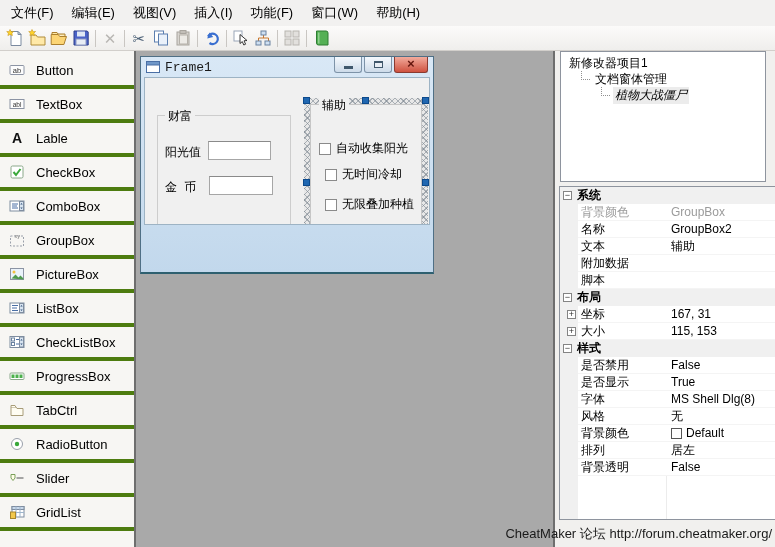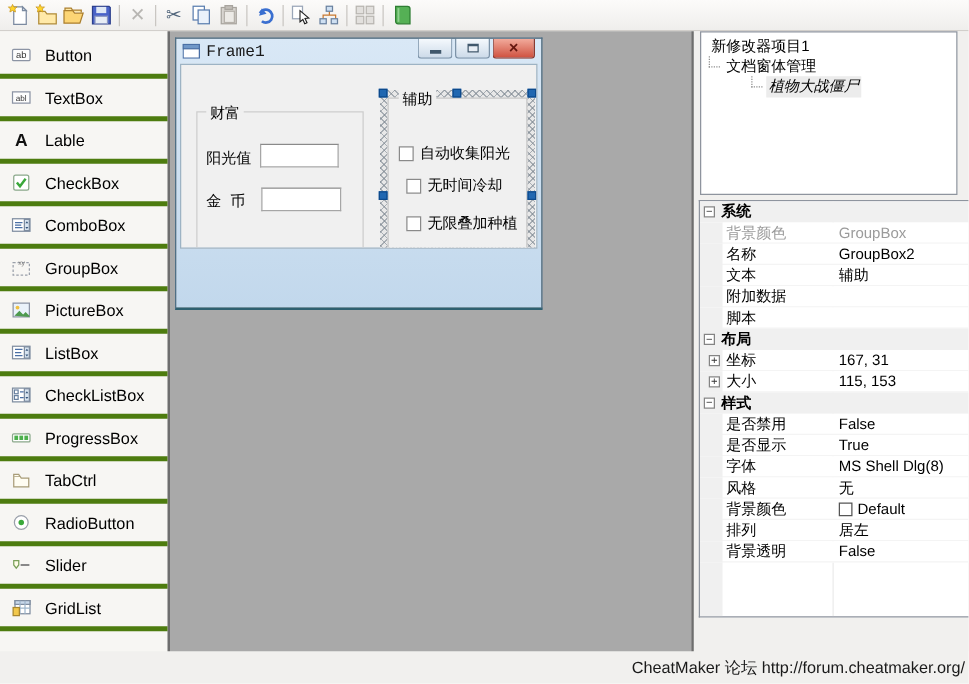--- a/index.html
+++ b/index.html
@@ -90,20 +90,29 @@
     display:flex; align-items:center; justify-content:center; flex:none; color:#333; font-weight:normal; }
   .swatch { width:11px; height:11px; background:#fff; border:1px solid #555; flex:none; }
 
   .footer-link { position:absolute; right:3px; bottom:4px; font-size:13px; color:#1a1a1a; white-space:nowrap; }
 </style>
 </head>
 <body>
 
 <div id="app">
 
+  <div class="menubar">
+    <div class="menu-item">文件(F)</div>
+    <div class="menu-item">编辑(E)</div>
+    <div class="menu-item">视图(V)</div>
+    <div class="menu-item">插入(I)</div>
+    <div class="menu-item">功能(F)</div>
+    <div class="menu-item">窗口(W)</div>
+    <div class="menu-item">帮助(H)</div>
+  </div>
 
   <div class="toolbar">
     <div class="tool-btn">
       <svg width="20" height="20" viewBox="0 0 20 20">
           <path d="M6 3.5h7l3 3v11H6z" fill="#fff" stroke="#7b8aa0"></path>
           <path d="M13 3.5l3 3h-3z" fill="#dce6f0" stroke="#7b8aa0"></path>
           <path d="M5 1.5l1.2 2.2 2.4-.2-1.7 1.7.5 2.4L5 6.4 2.9 7.6l.5-2.4L1.7 3.5l2.4.2z" fill="#ffd42a" stroke="#c8961e" stroke-width="0.6"></path>
         </svg>
     </div>
     <div class="tool-btn">
@@ -358,21 +367,21 @@
         </div>
       </div>
     </div>
 
     <div class="right-panel">
 
       <div class="tree">
         <div class="tree-item" style="padding-left:6px;">
           <span class="t-lbl">新修改器项目1</span>
         </div>
-        <div class="tree-item" style="padding-left:6px;">
+        <div class="tree-item" style="padding-left:20px;">
           <span class="tc"></span>
           <span class="t-lbl">文档窗体管理</span>
         </div>
         <div class="tree-item selected" style="padding-left:40px;">
           <span class="tc"></span>
           <span class="t-lbl">植物大战僵尸</span>
         </div>
       </div>
 
       <div class="propgrid">

